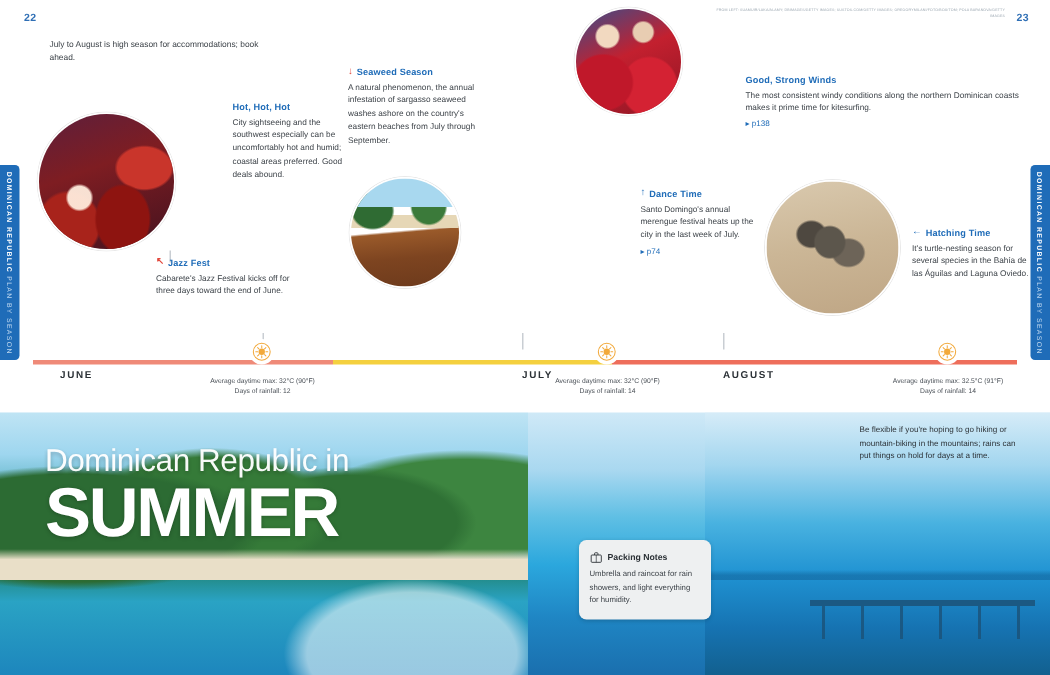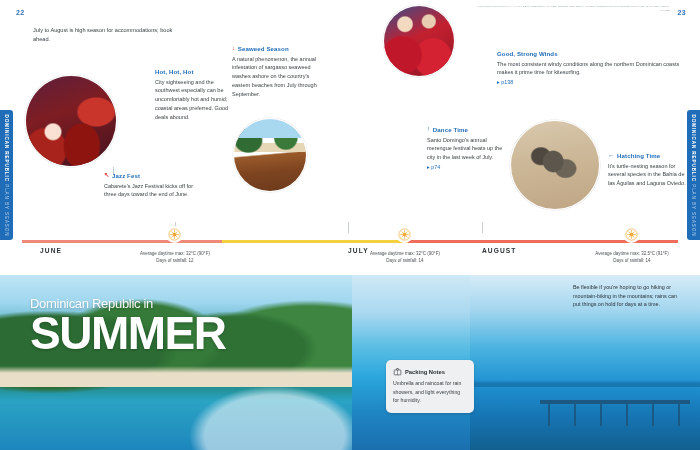--- a/index.html
+++ b/index.html
@@ -245,21 +245,21 @@
     background: #1c4f73;
     opacity: .75;
   }
   .hero-title {
     position: absolute;
     left: 30px; top: 22px;
     color: #fff;
     text-shadow: 0 1px 3px rgba(0,0,0,.25);
   }
   .hero-kicker {
-    font-size: 13px;
+    font-size: 21px;
     font-weight: normal;
     letter-spacing: -0.3px;
     line-height: 1;
     opacity: .96;
   }
   .hero-big {
     font-size: 46px;
     font-weight: bold;
     letter-spacing: -1.5px;
     line-height: 0.96;

